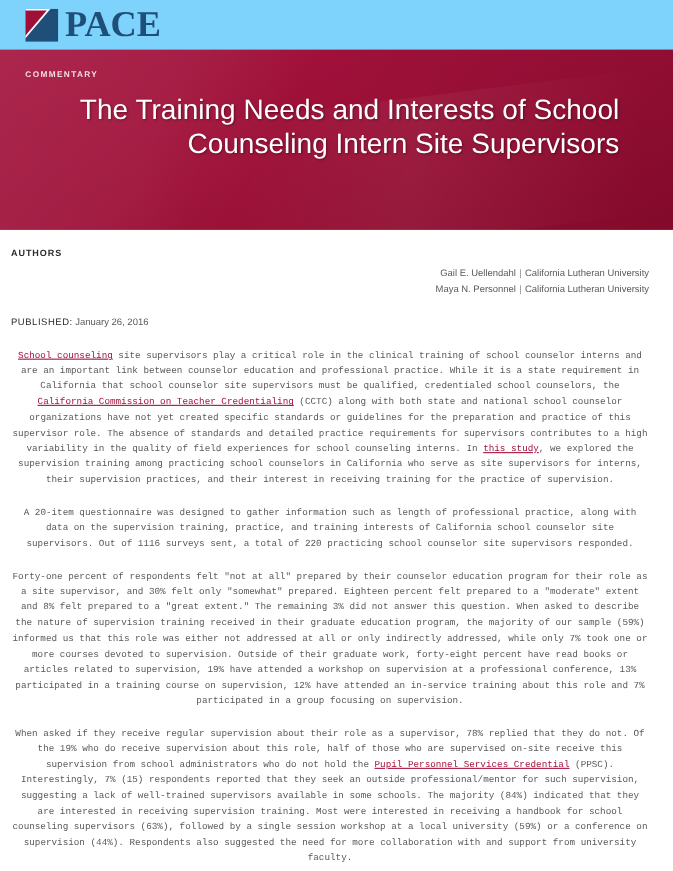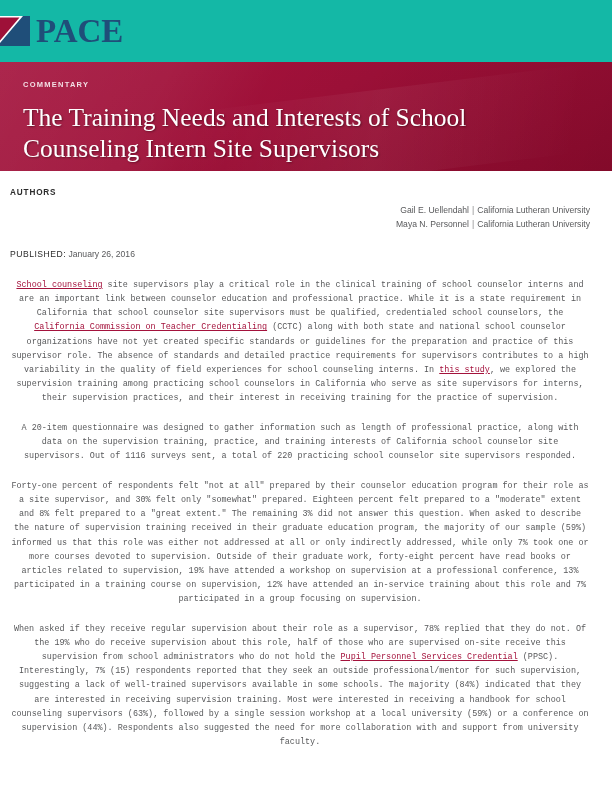--- a/index.html
+++ b/index.html
@@ -11,24 +11,25 @@
     width: 612px;
     height: 792px;
     position: relative;
     overflow: hidden;
     font-family: "Liberation Sans", sans-serif;
     -webkit-font-smoothing: antialiased;
   }
 
   
   .logo-bar {
-    height: 62px;
-    background: #14b8a6;
+    height: 45px;
+    background: #7dd3fc;
     display: flex;
     align-items: center;
+    padding-left: 23px;
     box-sizing: border-box;
   }
   .logo {
     display: flex;
     align-items: center;
     gap: 6px;
   }
   .logo-mark {
     width: 30px;
     height: 30px;
@@ -40,21 +41,21 @@
     font-weight: bold;
     font-size: 33px;
     line-height: 30px;
     letter-spacing: 0px;
     color: #1F4E79;
   }
 
   
   .header-band {
     position: relative;
-    height: 109px;
+    height: 164px;
     background:
       linear-gradient(118deg,
         rgba(255,255,255,0.085) 0%,
         rgba(255,255,255,0.055) 26%,
         rgba(255,255,255,0.0) 42%,
         rgba(0,0,0,0.035) 62%,
         rgba(0,0,0,0.085) 100%),
       linear-gradient(160deg, #A4123C 0%, #9E1038 45%, #8F0B2E 100%);
     padding: 18px 30px 0 23px;
     box-sizing: border-box;
@@ -78,28 +79,29 @@
     color: #f3dee4;
     font-size: 7.5px;
     font-weight: bold;
     letter-spacing: 1.25px;
     text-transform: uppercase;
     margin: 0 0 13px 0;
   }
   .doc-title {
     position: relative;
     z-index: 2;
-    font-family: Liberation Serif, serif;
+    font-family: Liberation Sans, sans-serif;
     font-weight: normal;
     color: #ffffff;
     font-size: 25.5px;
     line-height: 31px;
     margin: 0;
     text-shadow: 1px 1px 2px rgba(0,0,0,0.38);
     max-width: 540px;
+    text-align: right;
   }
 
   
   .content {
     padding: 17px 22px 0 10px;
     box-sizing: border-box;
   }
   .section-label {
     font-size: 8.2px;
     font-weight: bold;

